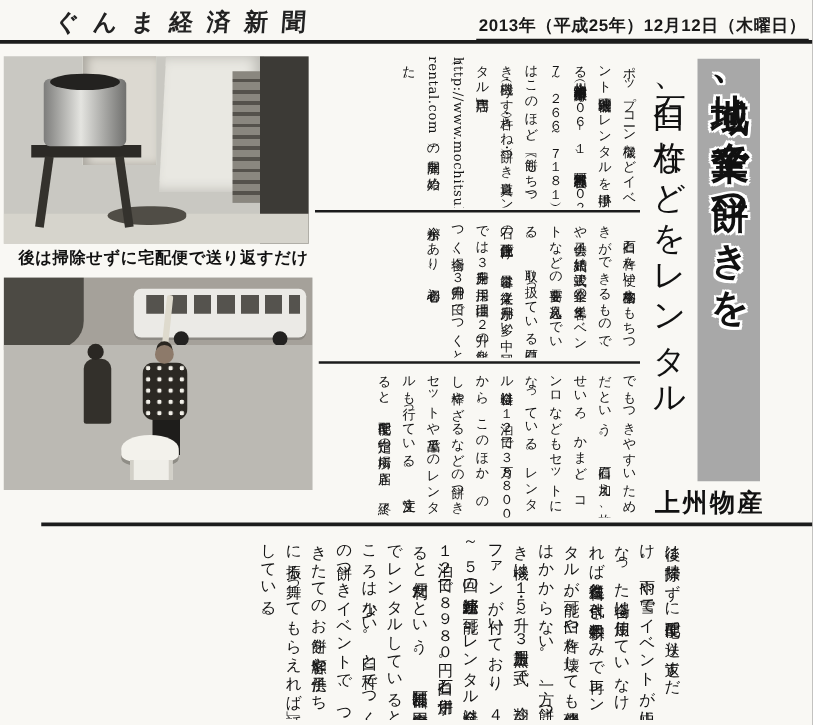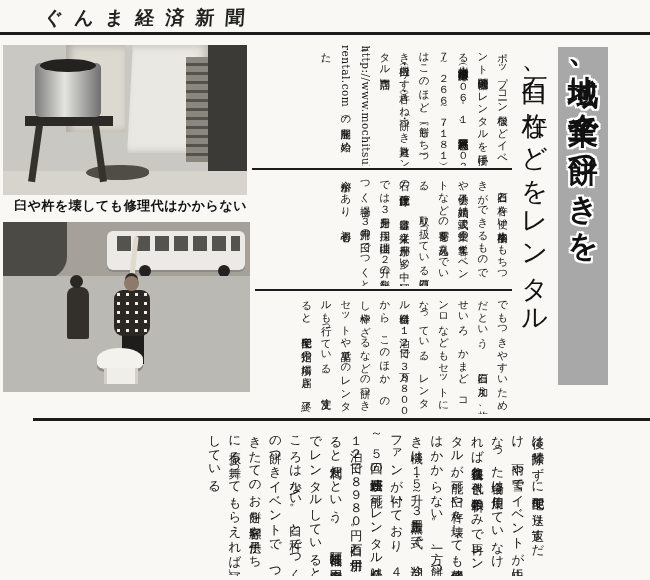--- a/index.html
+++ b/index.html
@@ -103,24 +103,26 @@
         background:#f3f2ec;box-shadow:0 3px 0 #8f8d86}
   .p2-mortar-stand{position:absolute;left:41%;top:86%;width:34px;height:16px;
         background:#efeee8;border-left:3px solid #d2d0c8;border-right:3px solid #d2d0c8}
 </style>
 </head>
 <body>
 
 <div class="page">
 
   <div class="masthead-name">ぐんま経済新聞</div>
+  <div class="masthead-date">2013年（平成25年）12月12日（木曜日）</div>
   <div class="masthead-rule" style="background: rgb(28, 28, 28);"></div>
 
   <div class="headline-main" style="background: rgb(168, 168, 168); color: rgb(17, 17, 17);">地域、企業で餅つきを</div>
   <div class="headline-sub">石臼、杵などをレンタル</div>
+  <div class="byline">上州物産</div>
 
   <div class="band band-sm band1">ポップコーン機などイベント関連機器のレンタルを手掛ける上州物産（前橋市小屋原町３０６－１、阿部武志社長☎０２７～２６６～７１８１）はこのほど、「餅（もち）つき機・臼（うす）・杵（きね）・餅つき道具レンタル専門店」（http://www.mochitsuki-rental.com）の展開を始めた。</div>
   <div class="rule rule-b1" style="background: rgb(28, 28, 28);"></div>
 
   <div class="band band-sm band2">　石臼と杵を使い本格的なもちつきができるもので、町内会や子供会、結婚式、竣工式、企業の集客イベントなどの需要を見込んでいる。　取り扱っている石臼は御影石の鏡面仕上げ。容量は従来２升用が多い中、同社では３升用を採用。理由は２升の餅をつく場合、３升用の臼でつくと余裕があり、初心者</div>
   <div class="rule rule-b2" style="background: rgb(28, 28, 28);"></div>
 
   <div class="band band-sm band3">でもつきやすいためだという。　石臼に加え、杵、せいろ、かまど、コンロなどもセットになっている。レンタル料金は１泊２日で３万８８００円から。このほか、のし棒やざるなどの餅つき道具セットや単品でのレンタルも行っている。　注文すると、宅配便で指定の場所に届き、終了</div>
 
   <div class="rule rule-main" style="background: rgb(28, 28, 28);"></div>
@@ -133,21 +135,21 @@
     <div class="p1-dark-right"></div>
     <div class="p1-ladder"></div>
     <div class="p1-ground"></div>
     <div class="p1-debris"></div>
     <div class="p1-stand"></div>
     <div class="p1-leg-a"></div>
     <div class="p1-leg-b"></div>
     <div class="p1-pot"></div>
     <div class="p1-pot-top"></div>
   </div>
-  <div class="caption caption1">臼や杵を壊しても修理代はかからない</div>
+  <div class="caption caption1">後は掃除せずに宅配便で送り返すだけ</div>
 
   <div class="photo photo2">
     <div class="p2-bg"></div>
     <div class="p2-trees"></div>
     <div class="p2-bus"></div>
     <div class="p2-bus-windows"></div>
     <div class="p2-wheel-a"></div>
     <div class="p2-wheel-b"></div>
     <div class="p2-pavement"></div>
     <div class="p2-pestle"></div>

